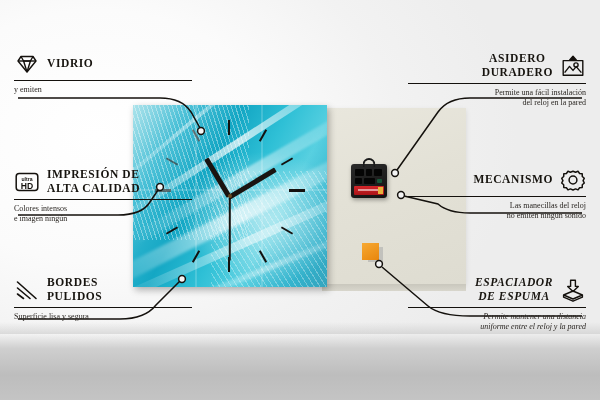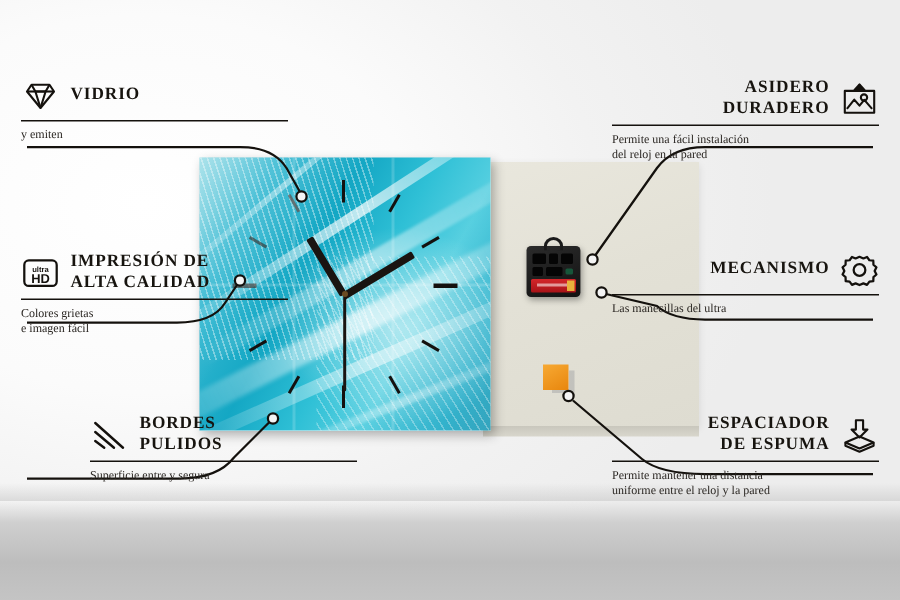--- a/index.html
+++ b/index.html
@@ -104,27 +104,27 @@
   
   .feat { position:absolute; width:178px; }
   .feat .head { display:flex; align-items:center; gap:7px; }
   .feat.right .head { flex-direction:row-reverse; }
   .feat .title {
     font-family:"Liberation Serif", serif;
     font-weight:700; font-size:11.5px; line-height:13.5px;
     letter-spacing:.6px; color:#17140f; text-transform:uppercase;
   }
   .feat.left .title { text-align:left; }
-  .feat.right .title { text-align:right; }
+  .feat.right .title { text-align:center; }
   .feat .rule { height:1.4px; background:#14110d; margin:3.5px 0 4px; }
   .feat .desc {
     font-family:"Liberation Serif", serif;
     font-size:8px; line-height:10.5px; color:#2a2622;
   }
-  .feat.right .desc { }
+  .feat.right .desc { text-align:right; }
   .ico { width:26px; height:24px; flex:0 0 26px; display:block; }
 
   
   svg.conn { position:absolute; inset:0; width:600px; height:400px; pointer-events:none; }
   svg.conn path { fill:none; stroke:#14110d; stroke-width:1.5px; }
   svg.conn circle { fill:#f4f4f4; stroke:#14110d; stroke-width:1.5px; }
 </style>
 </head>
 <body>
 
@@ -234,42 +234,42 @@
         <text x="13" y="11.2" text-anchor="middle" font-family="Liberation Sans, sans-serif" font-size="5.1" font-weight="bold" fill="#14110d">ultra</text>
         <text x="13" y="18.6" text-anchor="middle" font-family="Liberation Sans, sans-serif" font-size="8.6" font-weight="bold" fill="#14110d">HD</text>
       </svg>
       <div class="title">
         <div>IMPRESIÓN DE</div>
         <div>ALTA CALIDAD</div>
       </div>
     </div>
     <div class="rule"></div>
     <div class="desc">
-      <div>Colores grietas</div>
-      <div>e imagen fácil</div>
-    </div>
-  </div>
-
-  <div class="feat left" style="left:14px; top:276px;margin-left:46px;">
+      <div>Colores intensos</div>
+      <div>e imagen ningún</div>
+    </div>
+  </div>
+
+  <div class="feat left" style="left:14px; top:276px;">
     <div class="head">
       <svg class="ico" viewBox="0 0 26 24">
         <g stroke="#14110d" stroke-width="1.6" stroke-linecap="round">
           <line x1="3.5" y1="4" x2="22" y2="20.5"></line>
           <line x1="3.5" y1="10" x2="16" y2="20.5"></line>
           <line x1="3.5" y1="16" x2="9.5" y2="20.5"></line>
         </g>
       </svg>
       <div class="title">
         <div>BORDES</div>
         <div>PULIDOS</div>
       </div>
     </div>
     <div class="rule"></div>
     <div class="desc">
-      <div>Superficie entre y segura</div>
+      <div>Superficie lisa y segura</div>
       <div></div>
     </div>
   </div>
 
   <div class="feat right" style="left:408px; top:52px;">
     <div class="head">
       <svg class="ico" viewBox="0 0 26 24">
         <g fill="none" stroke="#14110d" stroke-width="1.4" stroke-linejoin="round">
           <path d="M13 2.3 L9.7 6 H16.3 Z" fill="#14110d"></path>
           <line x1="13" y1="2.3" x2="13" y2="6"></line>
@@ -297,25 +297,26 @@
           <path d="M13 3.2 l2.6 1.1 2.4 -1.0 1.6 2.2 2.6 0.3 0.1 2.7 2.0 1.7 -1.2 2.4 1.2 2.4 -2.0 1.7 -0.1 2.7 -2.6 0.3 -1.6 2.2 -2.4 -1.0 -2.6 1.1 -2.6 -1.1 -2.4 1.0 -1.6 -2.2 -2.6 -0.3 -0.1 -2.7 -2.0 -1.7 1.2 -2.4 -1.2 -2.4 2.0 -1.7 0.1 -2.7 2.6 -0.3 1.6 -2.2 2.4 1.0 Z"></path>
           <circle cx="13" cy="12" r="3.9"></circle>
         </g>
       </svg>
       <div class="title">
         <div>MECANISMO</div>
       </div>
     </div>
     <div class="rule"></div>
     <div class="desc">
-      <div>Las manecillas del ultra</div>
-    </div>
-  </div>
-
-  <div class="feat right" style="left:408px; top:276px;">
+      <div>Las manecillas del reloj</div>
+      <div>no emiten ningún sonido</div>
+    </div>
+  </div>
+
+  <div class="feat right" style="left:408px; top:276px;font-style:italic;">
     <div class="head">
       <svg class="ico" viewBox="0 0 26 24">
         <g fill="none" stroke="#14110d" stroke-width="1.4" stroke-linejoin="round">
           <path d="M10.6 2.2 h4.8 v6.2 h2.9 L13 13.6 L7.7 8.4 h2.9 Z"></path>
           <path d="M13 13.0 L22.4 17.0 L13 21.0 L3.6 17.0 Z"></path>
           <path d="M3.6 17.0 v2.2 L13 23.2 L22.4 19.2 v-2.2"></path>
         </g>
       </svg>
       <div class="title">
         <div>ESPACIADOR</div>

